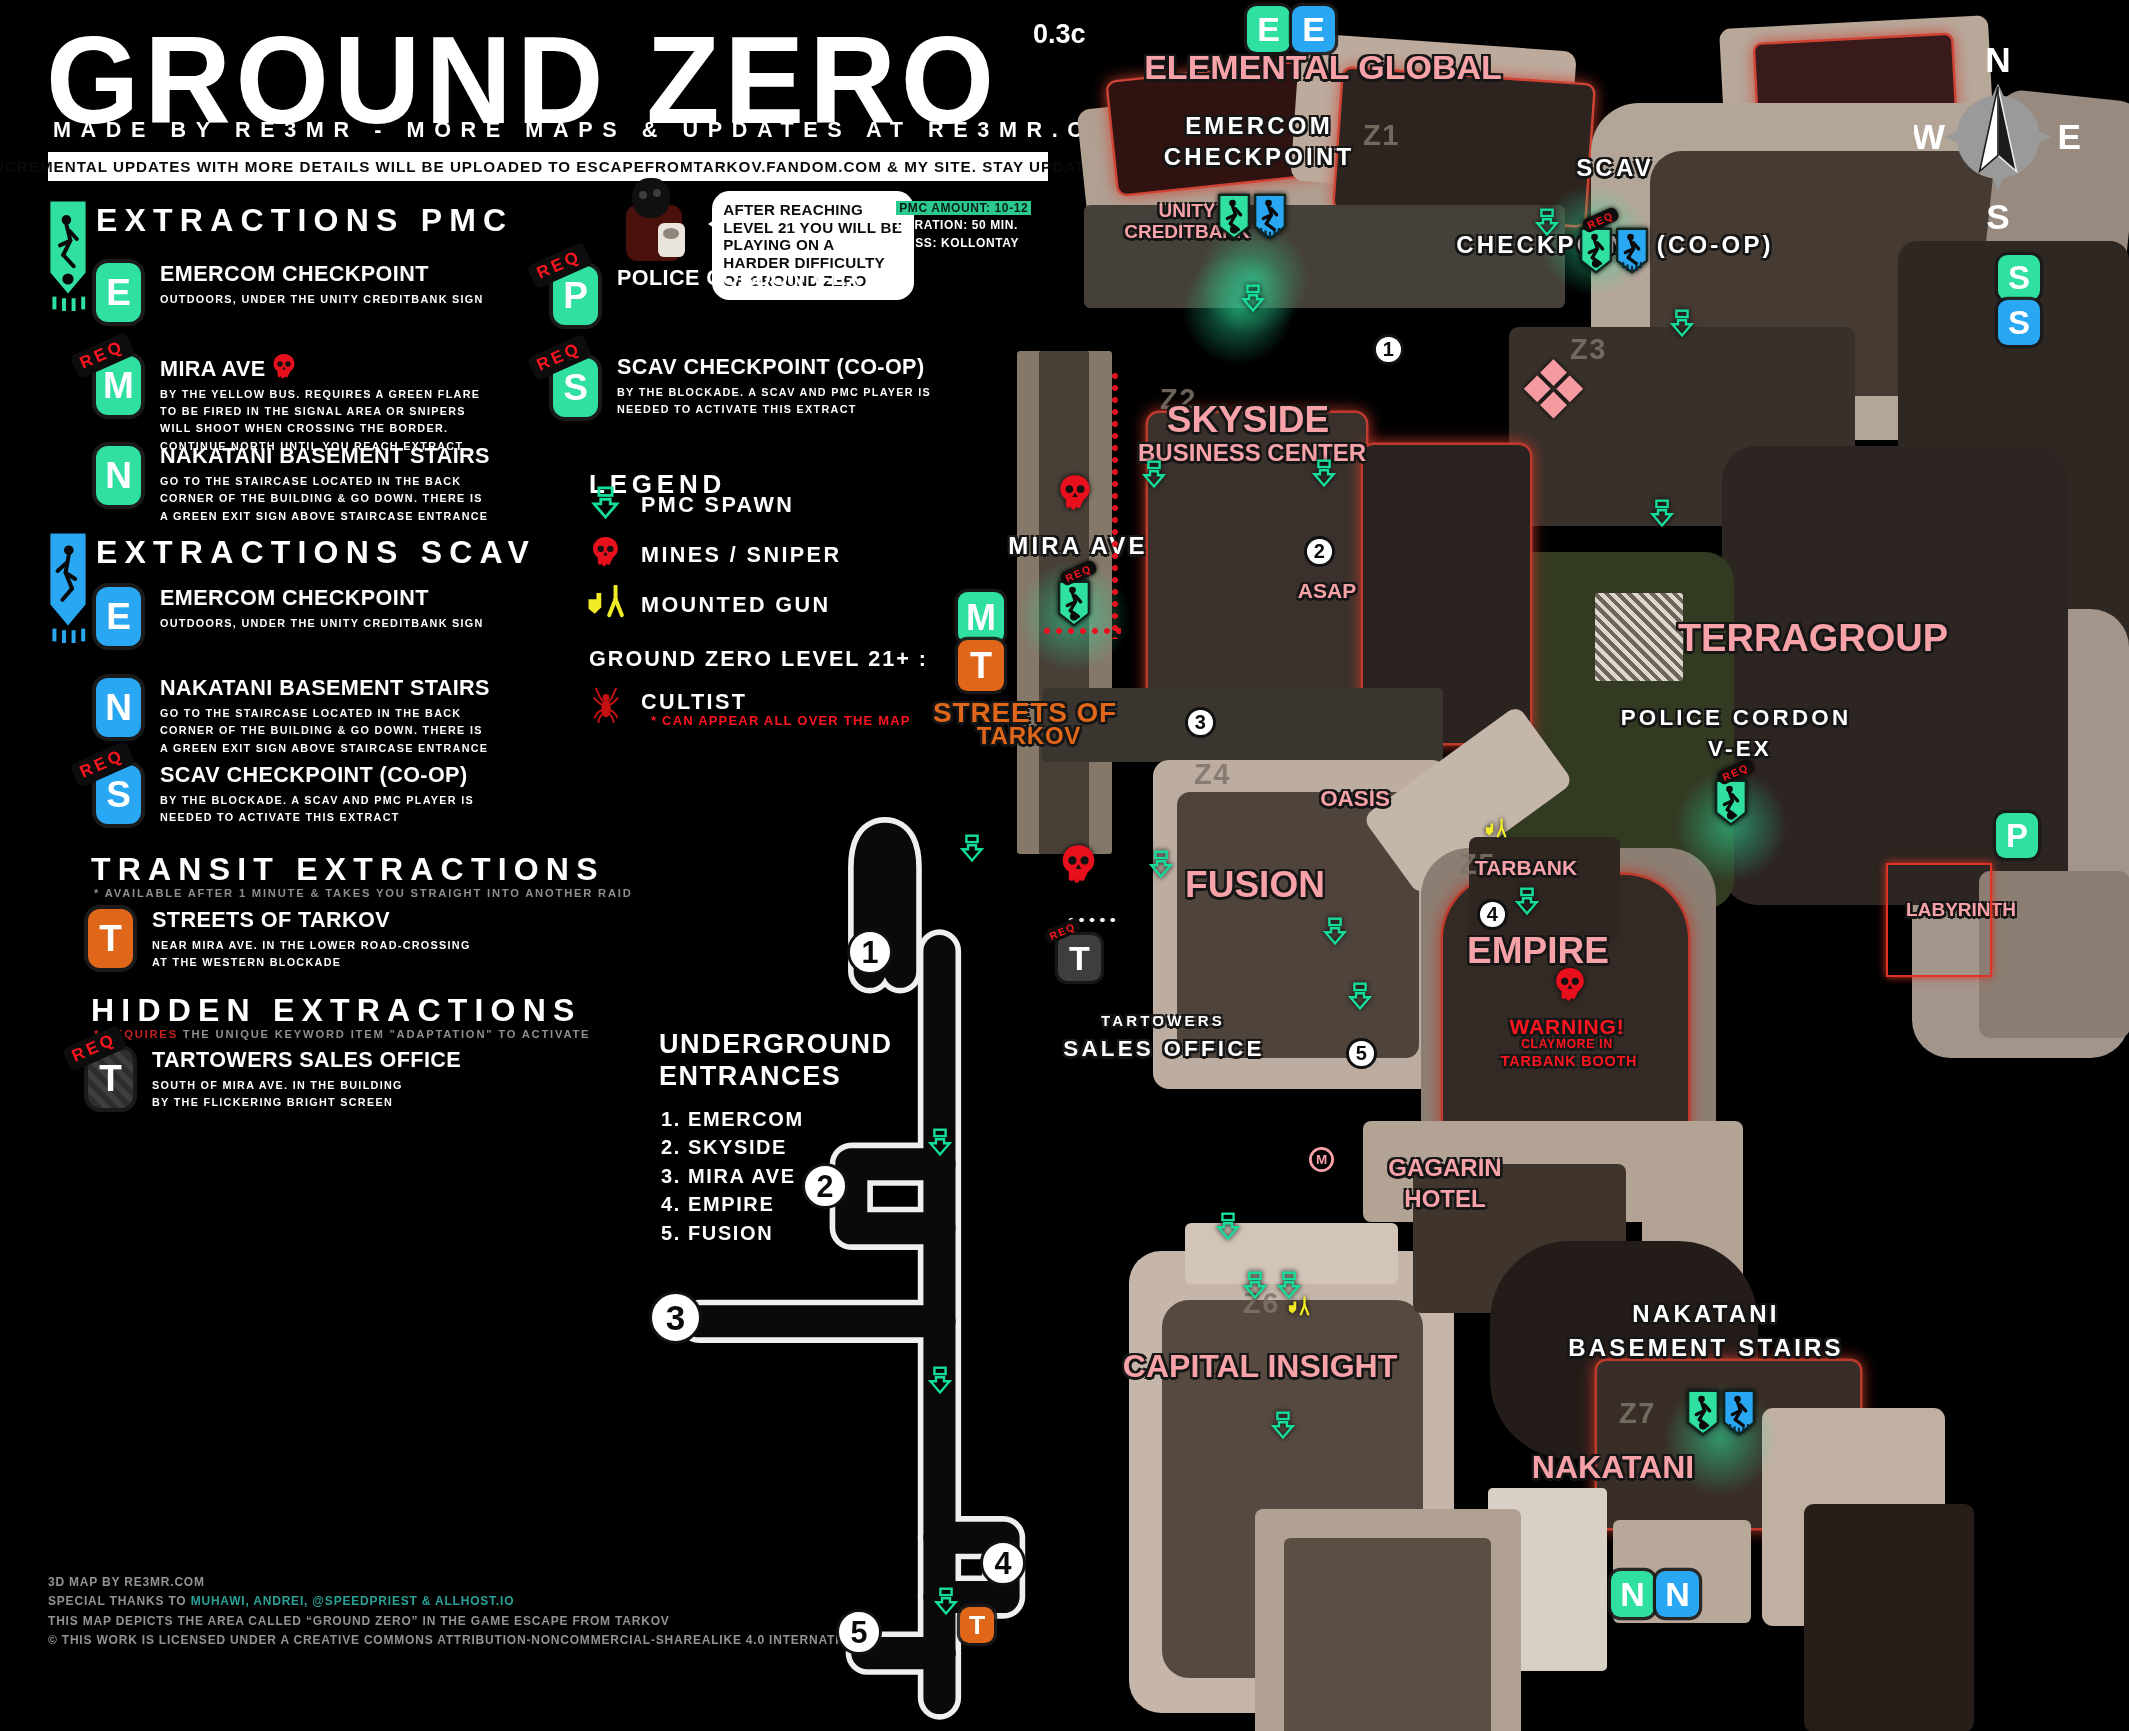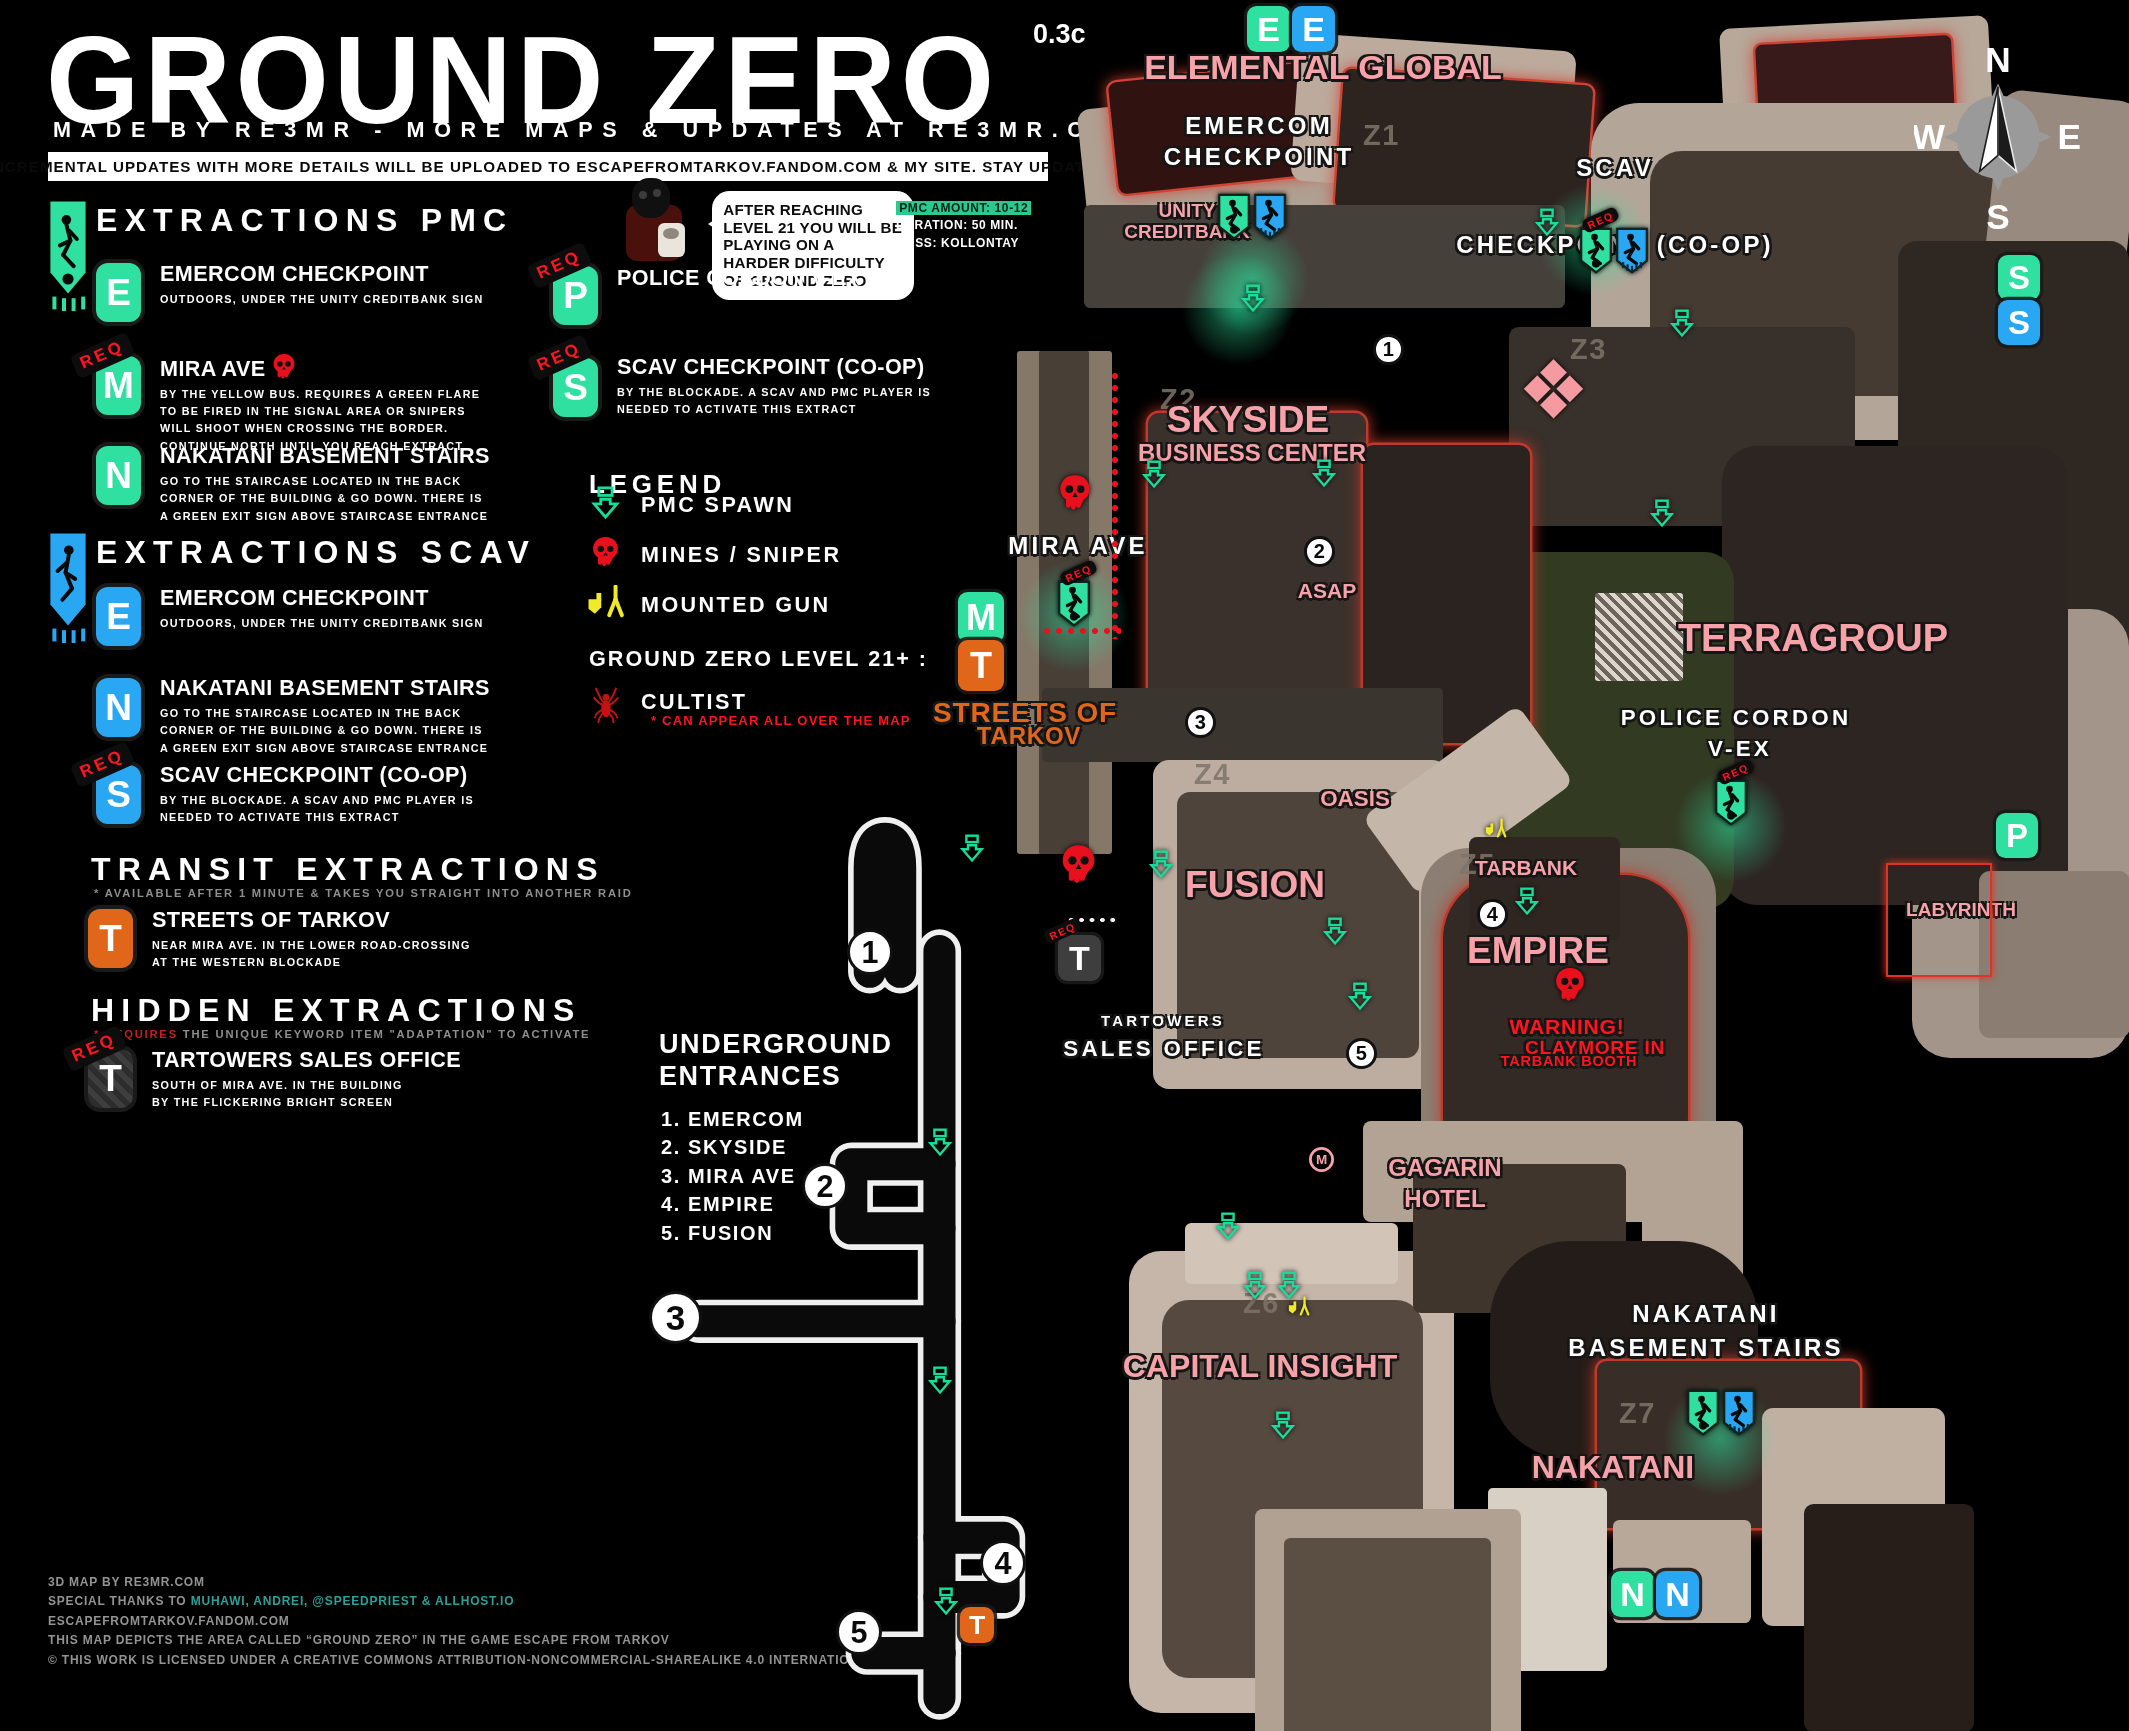--- a/index.html
+++ b/index.html
@@ -302,21 +302,20 @@
   <div>1. EMERCOM</div>
   <div>2. SKYSIDE</div>
   <div>3. MIRA AVE</div>
   <div>4. EMPIRE</div>
   <div>5. FUSION</div>
 </div>
 
 <div class="abs" id="credits">
   <div>3D MAP BY RE3MR.COM</div>
   <div><span>SPECIAL THANKS TO </span><span class="accent">MUHAWI, ANDREI, @SPEEDPRIEST &amp; ALLHOST.IO</span></div>
-  <div>ESCAPEFROMTARKOV.FANDOM.COM</div>
   <div>THIS MAP DEPICTS THE AREA CALLED “GROUND ZERO” IN THE GAME ESCAPE FROM TARKOV</div>
   <div>© THIS WORK IS LICENSED UNDER A CREATIVE COMMONS ATTRIBUTION-NONCOMMERCIAL-SHAREALIKE 4.0 INTERNATIONAL LICENSE.</div>
 </div>
 
 <div class="abs" id="map-buildings" style="left:0;top:0;width:2129px;height:1732px">
     <div class="bld" style="position:absolute;left:1084px;top:96px;width:265px;height:160px;border-radius:13px;background:#b0a092;transform:rotate(-6deg);"></div>
     <div class="bld" style="position:absolute;left:1113px;top:72px;width:207px;height:112px;border-radius:8px;background:#301210;transform:rotate(-6deg);box-shadow:0 0 0 2.4px #cf4334, 0 0 14.4px 1.6px #cf4334;"></div>
     <div class="bld" style="position:absolute;left:1295px;top:42px;width:277px;height:148px;border-radius:13px;background:#bcab9d;transform:rotate(4deg);"></div>
     <div class="bld" style="position:absolute;left:1339px;top:77px;width:250px;height:140px;border-radius:8px;background:#2d2420;transform:rotate(4deg);box-shadow:0 0 0 2.4px #cf4334, 0 0 14.4px 1.6px #cf4334;"></div>
     <div class="bld" style="position:absolute;left:1722px;top:22.4px;width:269px;height:120px;border-radius:11.2px;background:#b7a89a;transform:rotate(-3deg);"></div>
@@ -408,21 +407,21 @@
     <div class="mlabel pink" style="position:absolute;left:1813px;top:617px;font-size:38px;">TERRAGROUP</div>
     <div class="mlabel white" style="position:absolute;left:1736px;top:705px;font-size:22.4px;">POLICE CORDON</div>
     <div class="mlabel white" style="position:absolute;left:1740px;top:736px;font-size:22.4px;">V-EX</div>
     <div class="mlabel orange" style="position:absolute;left:1025px;top:697px;font-size:28px;">STREETS OF</div>
     <div class="mlabel orange" style="position:absolute;left:1029px;top:722px;font-size:24px;">TARKOV</div>
     <div class="mlabel pink" style="position:absolute;left:1355px;top:786px;font-size:22.4px;">OASIS</div>
     <div class="mlabel pink" style="position:absolute;left:1255px;top:864px;font-size:37px;">FUSION</div>
     <div class="mlabel pink" style="position:absolute;left:1526px;top:856px;font-size:21px;">TARBANK</div>
     <div class="mlabel pink" style="position:absolute;left:1538px;top:930px;font-size:37px;">EMPIRE</div>
     <div class="mlabel red" style="position:absolute;left:1567px;top:1015px;font-size:21px;">WARNING!</div>
-    <div class="mlabel red" style="position:absolute;left:1567px;top:1037px;font-size:19px;margin-left:28px;">CLAYMORE IN</div>
+    <div class="mlabel red" style="position:absolute;left:1567px;top:1037px;font-size:12px;">CLAYMORE IN</div>
     <div class="mlabel red" style="position:absolute;left:1569px;top:1053px;font-size:14.4px;">TARBANK BOOTH</div>
     <div class="mlabel white" style="position:absolute;left:1163px;top:1012px;font-size:15px;">TARTOWERS</div>
     <div class="mlabel white" style="position:absolute;left:1164px;top:1036px;font-size:22.4px;">SALES OFFICE</div>
     <div class="mlabel pink" style="position:absolute;left:1445px;top:1154px;font-size:24px;">GAGARIN</div>
     <div class="mlabel pink" style="position:absolute;left:1445px;top:1185px;font-size:24px;">HOTEL</div>
     <div class="mlabel pink" style="position:absolute;left:1260px;top:1348px;font-size:32px;">CAPITAL INSIGHT</div>
     <div class="mlabel white" style="position:absolute;left:1706px;top:1300px;font-size:24px;">NAKATANI</div>
     <div class="mlabel white" style="position:absolute;left:1706px;top:1334px;font-size:24px;">BASEMENT STAIRS</div>
     <div class="mlabel pink" style="position:absolute;left:1613px;top:1449px;font-size:32px;">NAKATANI</div>
     <div class="mlabel pink" style="position:absolute;left:1961px;top:899px;font-size:19px;">LABYRINTH</div>

